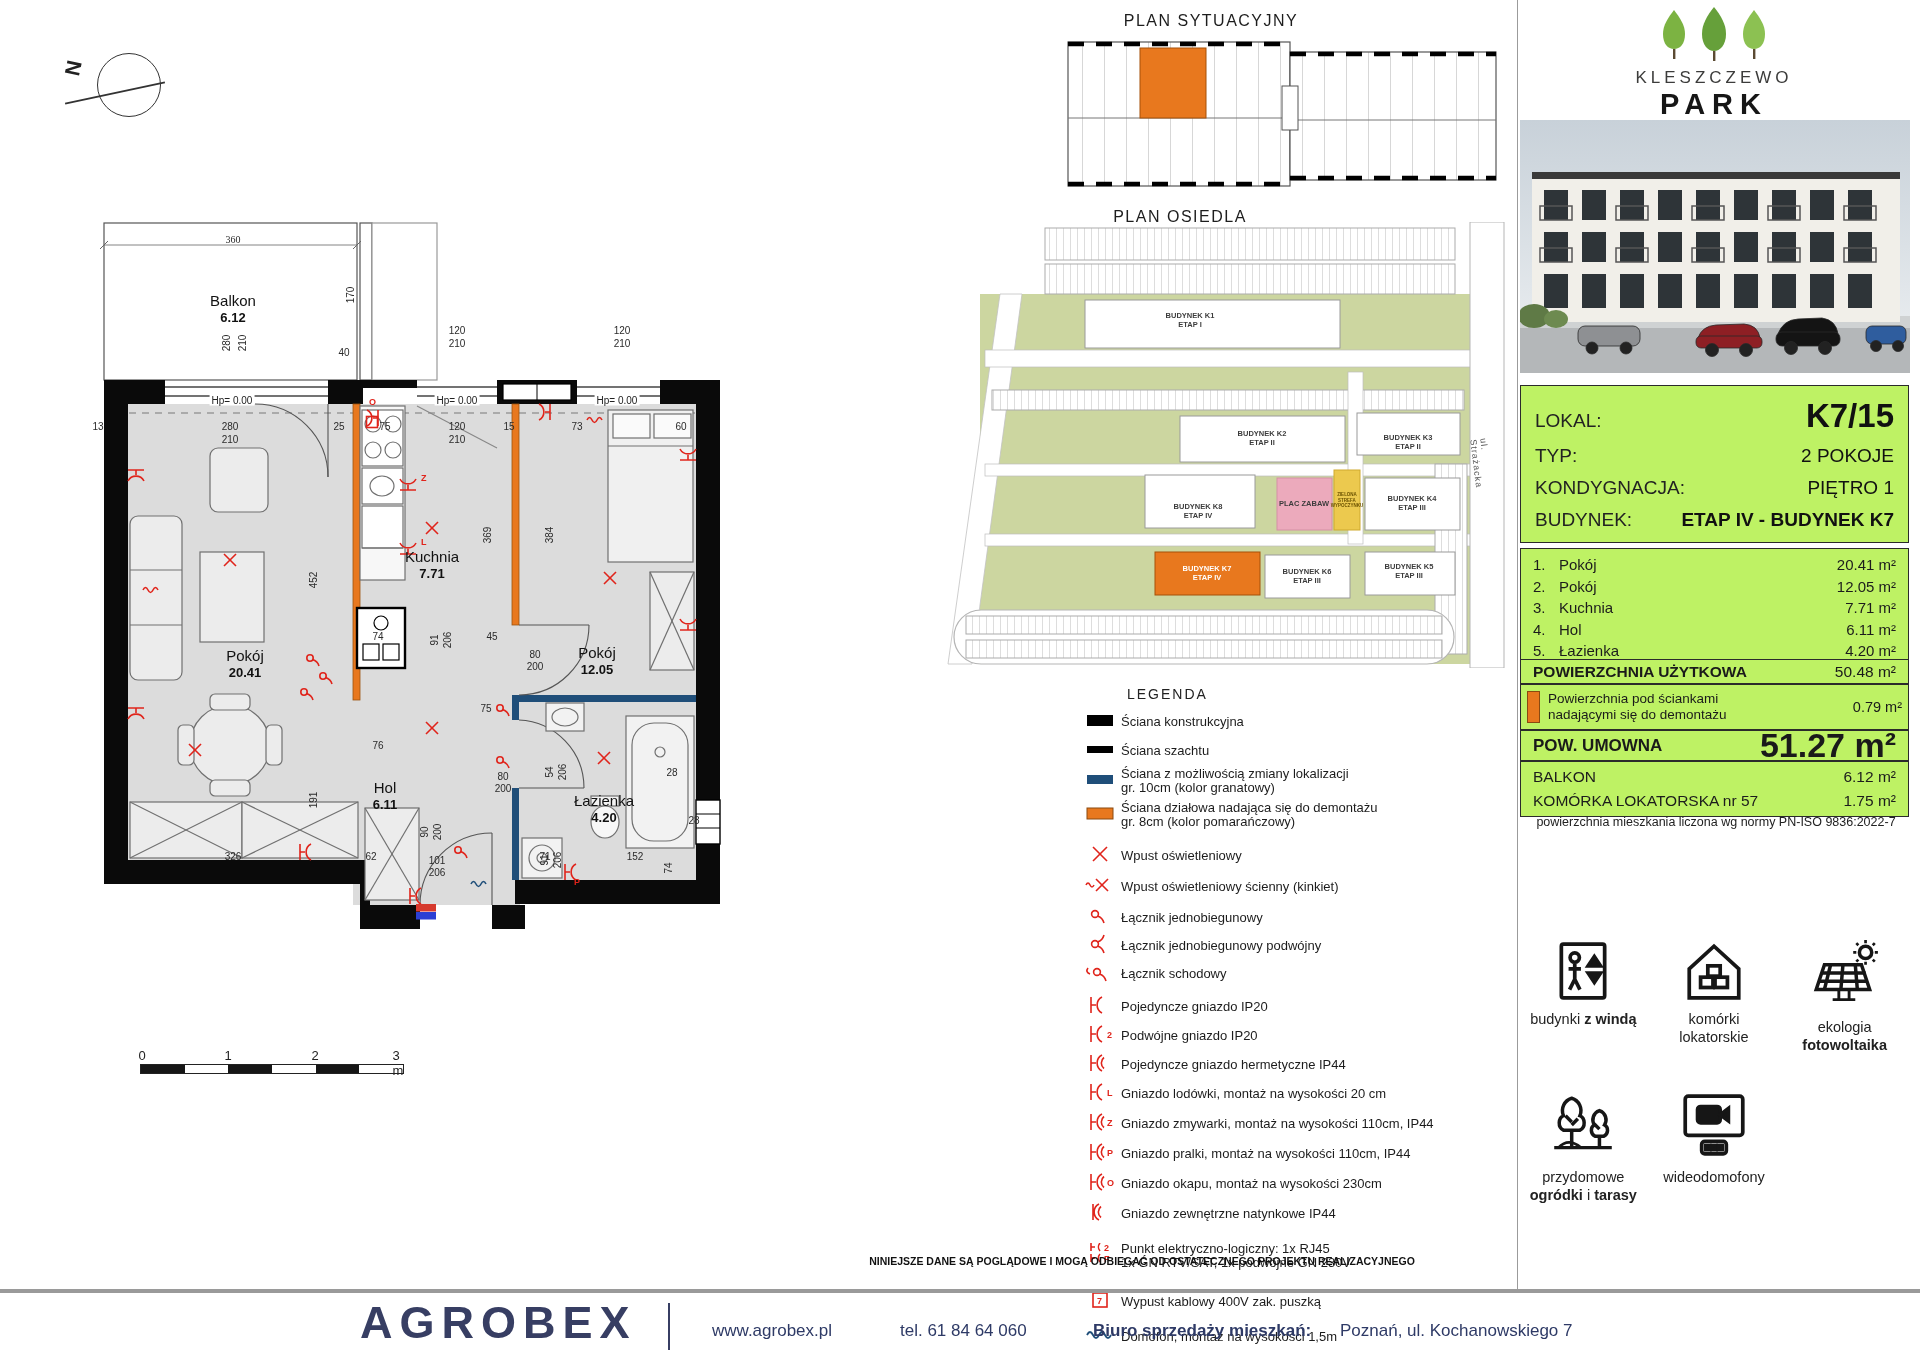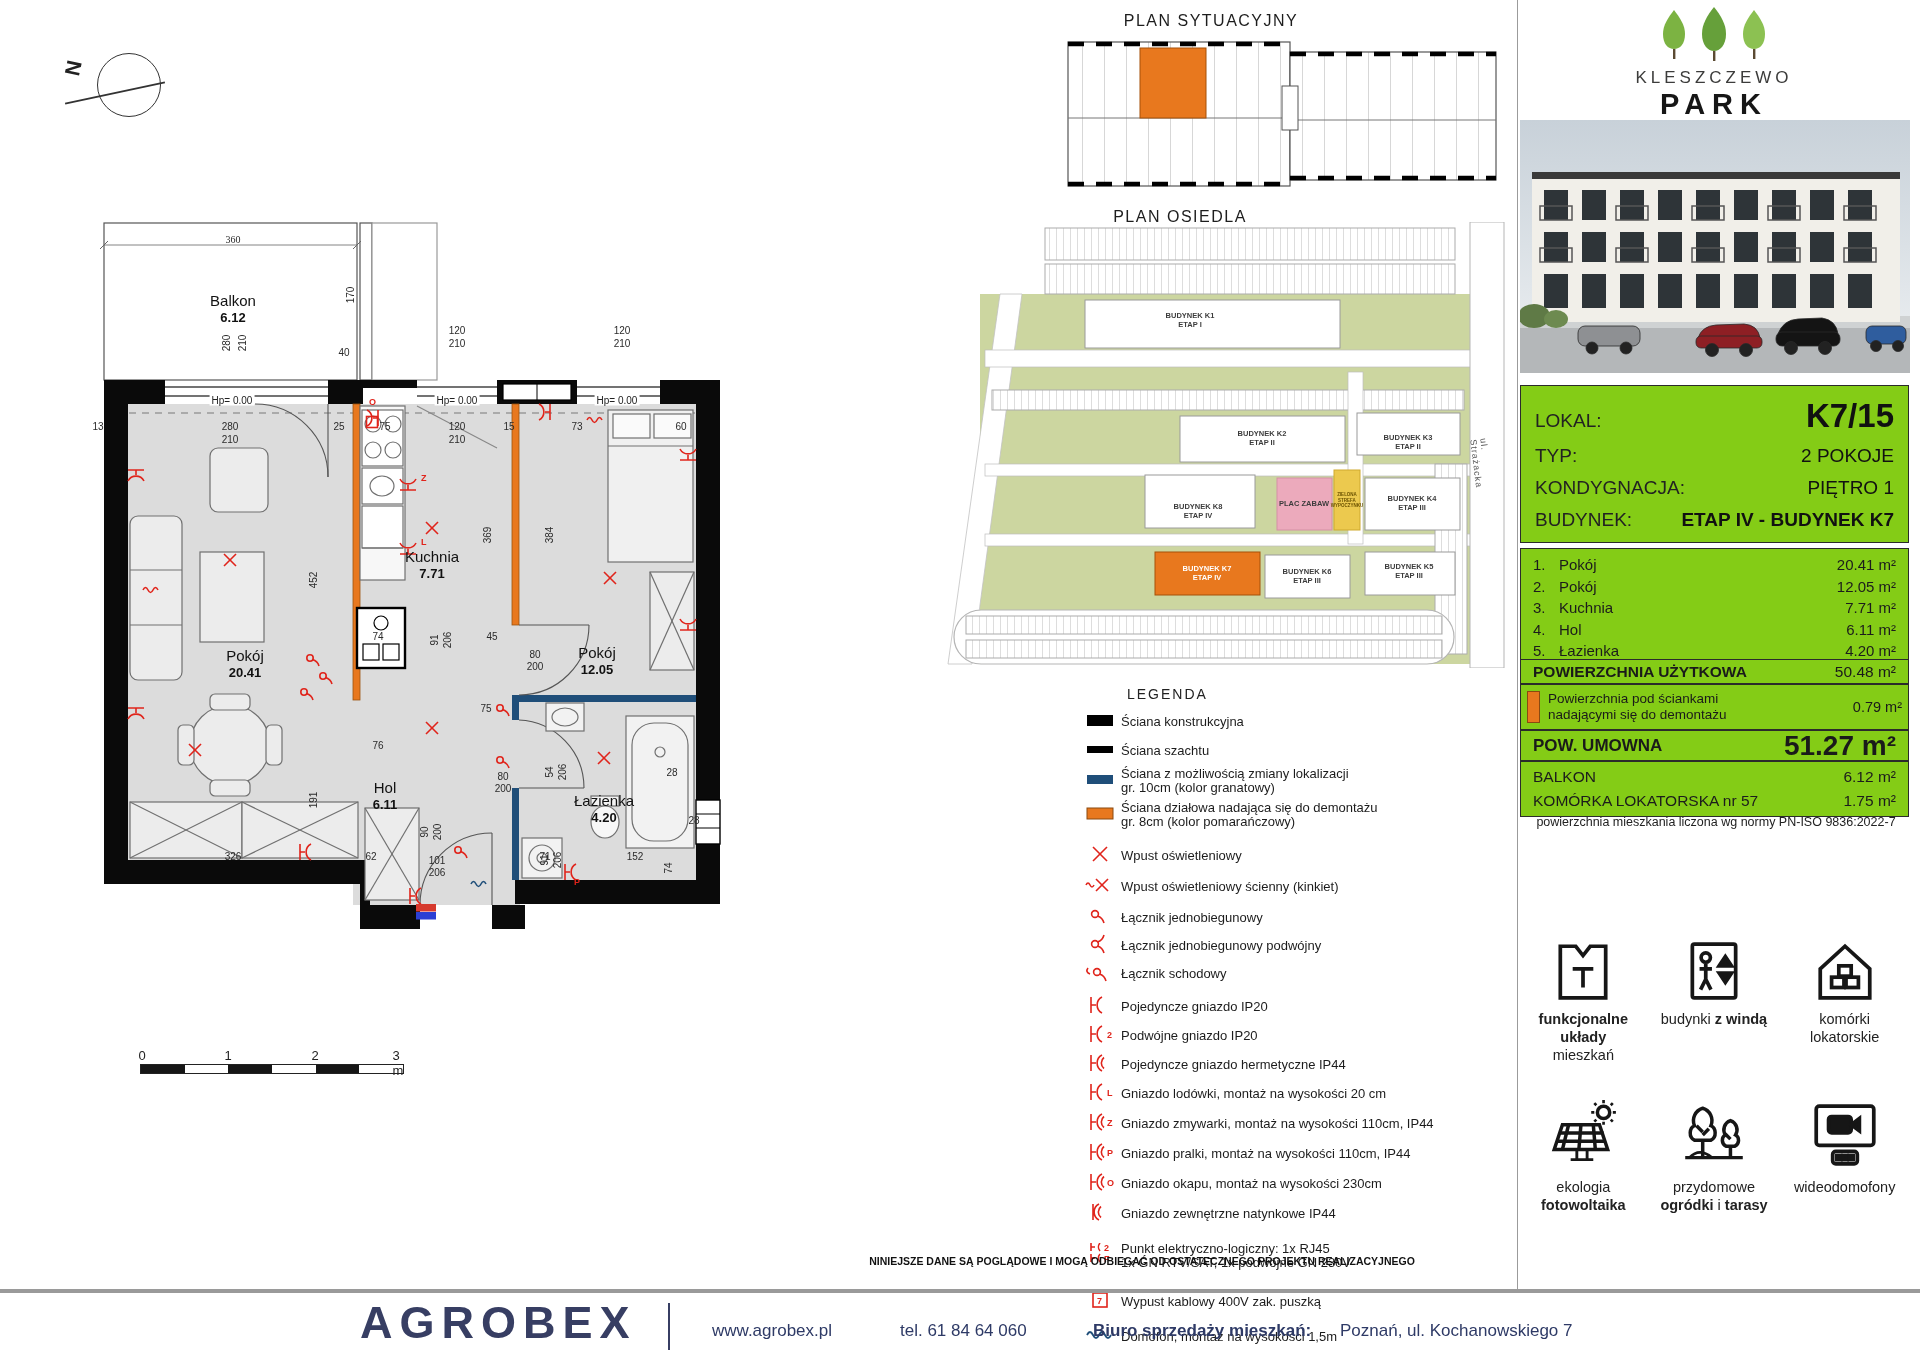--- a/index.html
+++ b/index.html
@@ -30,42 +30,42 @@
   #legend{left:1085px;top:686px;width:420px;}
   #legend h3{margin:0 0 4px 42px;font-size:14px;font-weight:400;letter-spacing:2px;color:#222;}
   .lg-row{display:flex;align-items:center;}
   .lg-ic{width:36px;flex:0 0 36px;}
   .lg-tx{font-size:13px;line-height:14px;color:#1c1c1c;}
   
   .vline{left:1517px;top:0;width:1px;height:1290px;background:#9b9b9b;}
   #logo{left:1518px;top:6px;width:392px;text-align:center;}
   #logo .lname{font-size:17px;letter-spacing:4px;color:#3c3c3b;margin-top:2px;}
   #logo .lsub{font-size:29px;font-weight:bold;letter-spacing:7px;color:#161616;}
-  .box{border:1.6px solid #2b2b2b;background:#84cc16;box-sizing:border-box;}
+  .box{border:1.6px solid #2b2b2b;background:#bef264;box-sizing:border-box;}
   #info-table{left:1520px;top:385px;width:389px;height:158px;padding:6px 14px;display:flex;flex-direction:column;justify-content:space-around;}
   .inf-row{display:flex;justify-content:space-between;align-items:baseline;}
   .inf-l{font-size:19px;color:#222;}
   .inf-v{font-size:19px;color:#111;}
   .inf-v.big{font-size:33px;font-weight:bold;}
   .inf-v.bold{font-weight:bold;}
   #room-table{left:1520px;top:548px;width:389px;padding:5px 12px;}
   .rt-row{display:flex;font-size:15px;line-height:21.5px;color:#1c1c1c;}
   .rt-num{width:26px;}
   .rt-name{flex:1;}
   .rt-area{text-align:right;}
   #puz-row{left:1520px;top:659px;width:389px;height:25px;display:flex;justify-content:space-between;align-items:center;padding:0 12px;}
   #puz-row .l{font-size:15.5px;font-weight:bold;}
   #puz-row .v{font-size:15.5px;}
   #demont{left:1520px;top:684px;width:389px;height:46px;display:flex;align-items:center;padding:0 6px;}
   .demont-ic{width:11px;height:30px;background:#e8781e;border:1px solid #8a4a10;margin-right:8px;flex:0 0 11px;}
   #demont .t{font-size:13.5px;line-height:16px;flex:1;}
   #demont .v{font-size:14.5px;}
   #umowna{left:1520px;top:730px;width:389px;height:31px;display:flex;justify-content:space-between;align-items:center;padding:0 12px;}
   #umowna .l{font-size:17px;font-weight:bold;}
-  #umowna .v{font-size:28px;font-weight:bold;}
+  #umowna .v{font-size:34px;font-weight:bold;}
   #extras{left:1520px;top:761px;width:389px;padding:3px 12px;}
   .ex-row{display:flex;justify-content:space-between;font-size:15.5px;line-height:24px;color:#1c1c1c;}
   #norm-note{left:1520px;top:815px;width:392px;font-size:12.5px;color:#222;text-align:center;}
   
   #features{left:1518px;top:938px;width:392px;display:grid;grid-template-columns:1fr 1fr 1fr;row-gap:34px;}
   .feat{display:flex;flex-direction:column;align-items:center;}
   .feat svg{display:block;}
   .feat .fl{margin-top:6px;font-size:14.5px;line-height:18px;color:#222;text-align:center;}
   .feat .fl b{font-weight:bold;}
   
@@ -816,27 +816,20 @@
       <span>KOMÓRKA LOKATORSKA nr 57</span>
       <span>1.75 m²</span>
     </div>
   </div>
 
   <div class="abs" id="norm-note">powierzchnia mieszkania liczona wg normy PN-ISO 9836:2022-7</div>
 
   <div class="abs" id="features">
     <div class="feat">
       <svg width="66" height="66" viewBox="0 0 64 64" fill="none" stroke="#161616" stroke-width="3.6">
-        <path d="M10,58 V8 H25 L32,17 L39,8 H54 V58 Z"></path>
-        <path d="M32,30 V48 M22,30 H42"></path>
-      </svg>
-      <div class="fl"><b>funkcjonalne układy</b><br>mieszkań</div>
-    </div>
-    <div class="feat">
-      <svg width="66" height="66" viewBox="0 0 64 64" fill="none" stroke="#161616" stroke-width="3.6">
         <rect x="11" y="6" width="42" height="52" rx="2"></rect>
         <circle cx="24" cy="19" r="4.5"></circle>
         <path d="M24,25 V40 M24,40 L19,50 M24,40 L29,50 M18,30 H30"></path>
         <path d="M37,27 L43,18 L49,27 Z" fill="#161616"></path>
         <path d="M37,34 L43,43 L49,34 Z" fill="#161616"></path>
       </svg>
       <div class="fl">budynki <b>z windą</b></div>
     </div>
     <div class="feat">
       <svg width="66" height="66" viewBox="0 0 64 64" fill="none" stroke="#161616" stroke-width="3.6">

